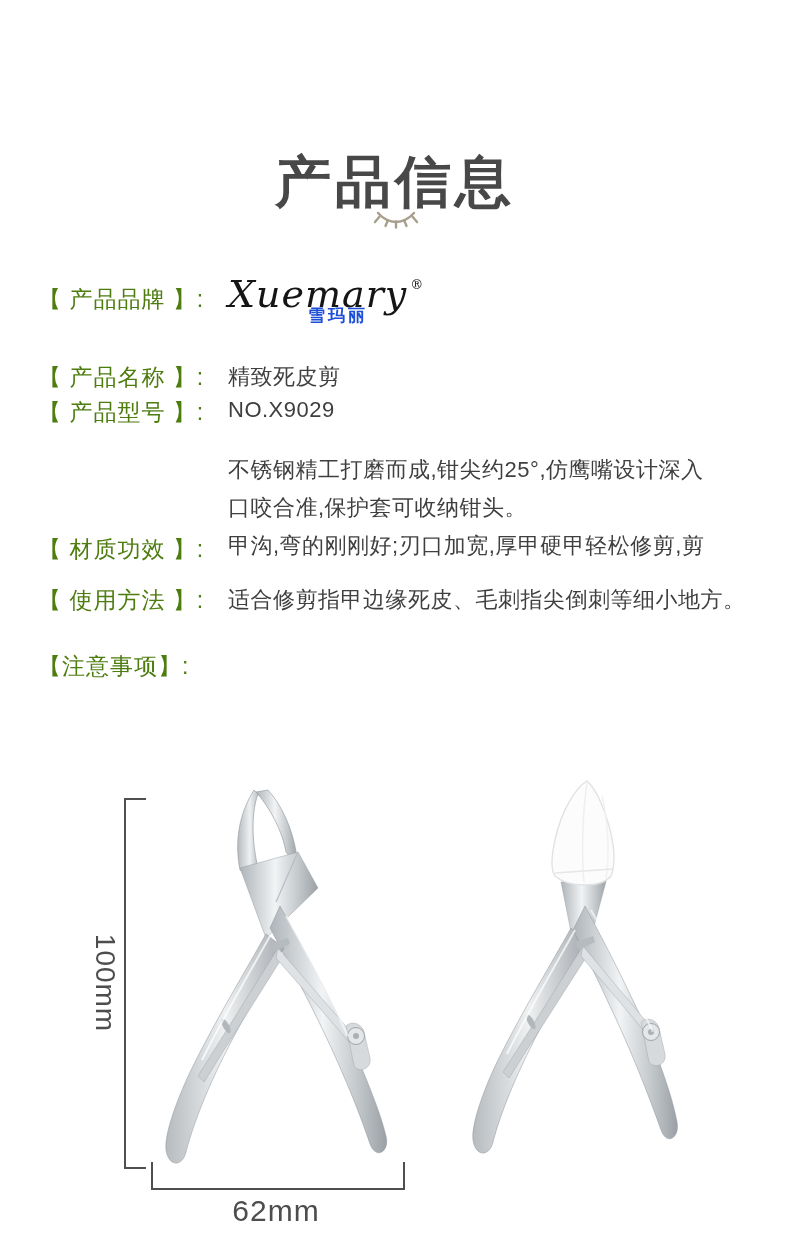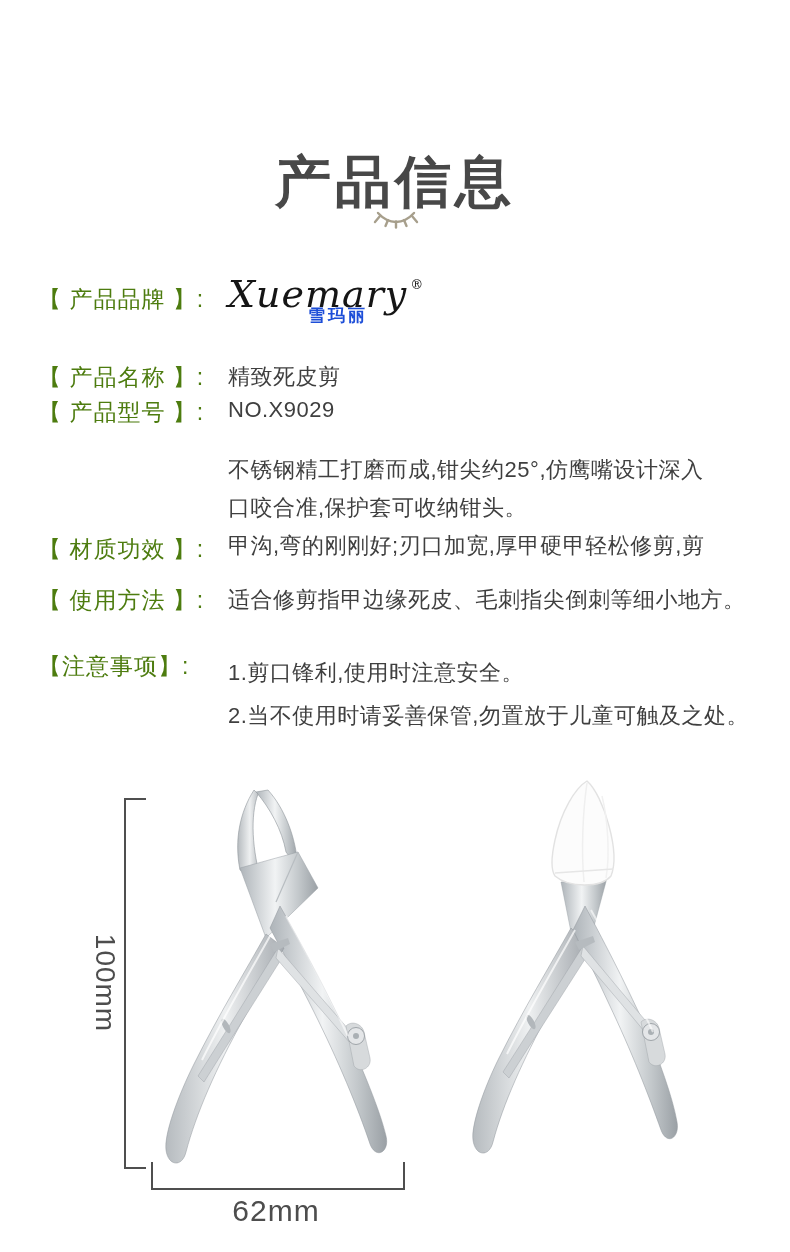--- a/index.html
+++ b/index.html
@@ -106,24 +106,20 @@
       </div>
     </div>
 
     <div class="row row-usage">
       <div class="row-label">【 使用方法 】:</div>
       <div class="row-value">适合修剪指甲边缘死皮、毛刺指尖倒刺等细小地方。</div>
     </div>
 
     <div class="row row-notice">
       <div class="row-label">【注意事项】:</div>
-      <div class="row-value">
-        <div class="line">1.剪口锋利,使用时注意安全。</div>
-        <div class="line">2.当不使用时请妥善保管,勿置放于儿童可触及之处。</div>
-      </div>
     </div>
 
   </div>
 
   <div class="figure">
 
     <div class="dim-v"></div>
     <div class="dim-v-label">100mm</div>
 
     <div class="nipper-left">

